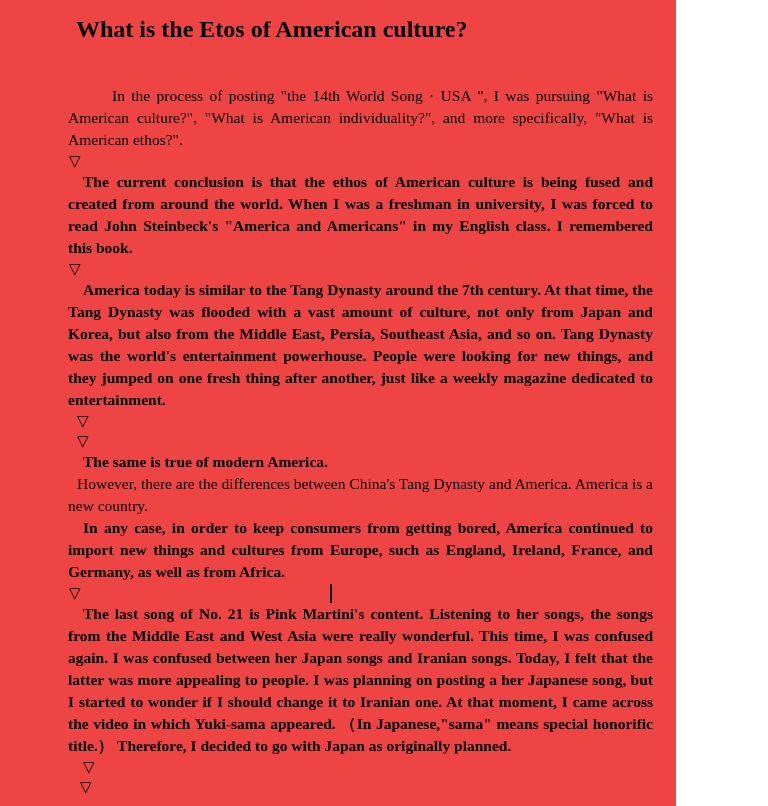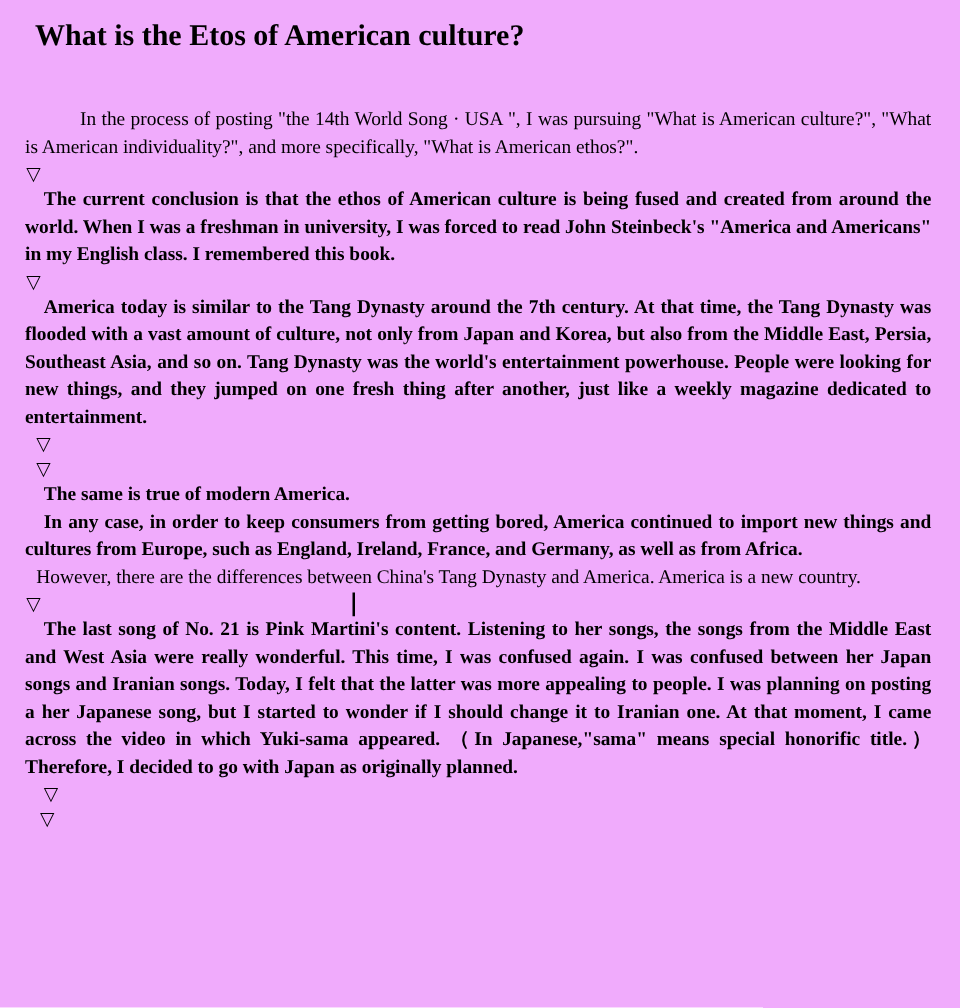--- a/index.html
+++ b/index.html
@@ -2,26 +2,27 @@
 <html><head>
 <meta charset="utf-8">
 <style>
   html, body {
     margin: 0;
     padding: 0;
     background: #ffffff;
   }
   .doc {
     position: relative;
-    width: 768px;
+    width: 628px;
     height: 806px;
-    background: #f0abfc;
+    background: #ef4444;
     color: #000000;
     overflow: hidden;
     font-family: "Liberation Serif", "DejaVu Serif", serif;
+    padding-left: 48px;
   }
   .title {
     margin: 0;
     padding: 13px 24px 0 28px;
     font-size: 24px;
     line-height: 32px;
     font-weight: bold;
     color: #000000;
   }
   .content {
@@ -86,22 +87,22 @@
     <p class="para ind-md">America today is similar to the Tang Dynasty around the 7th century. At that time, the Tang Dynasty was flooded with a vast amount of culture, not only from Japan and Korea, but also from the Middle East, Persia, Southeast Asia, and so on. Tang Dynasty was the world's entertainment powerhouse. People were looking for new things, and they jumped on one fresh thing after another, just like a weekly magazine dedicated to entertainment.</p>
 
     <div class="marker mi-8">
       <span class="tri">▽</span>
     </div>
     <div class="marker mi-8">
       <span class="tri">▽</span>
     </div>
 
     <p class="para ind-md">The same is true of modern America.</p>
+    <p class="para ind-sm">However, there are the differences between China's Tang Dynasty and America. America is a new country.</p>
     <p class="para ind-md">In any case, in order to keep consumers from getting bored, America continued to import new things and cultures from Europe, such as England, Ireland, France, and Germany, as well as from Africa.</p>
-    <p class="para ind-sm">However, there are the differences between China's Tang Dynasty and America. America is a new country.</p>
 
     <div class="marker mi-0">
       <span class="tri">▽</span>
       <span class="caret"></span>
     </div>
 
     <p class="para ind-md">The last song of No. 21 is Pink Martini's content. Listening to her songs, the songs from the Middle East and West Asia were really wonderful. This time, I was confused again. I was confused between her Japan songs and Iranian songs. Today, I felt that the latter was more appealing to people. I was planning on posting a her Japanese song,  but I started to wonder if I should change it to Iranian one. At that moment, I came across the video in which Yuki-sama appeared. （In Japanese,"sama" means special honorific title.） Therefore, I decided to go with Japan as originally planned.</p>
 
     <div class="marker mi-15">
       <span class="tri">▽</span>

